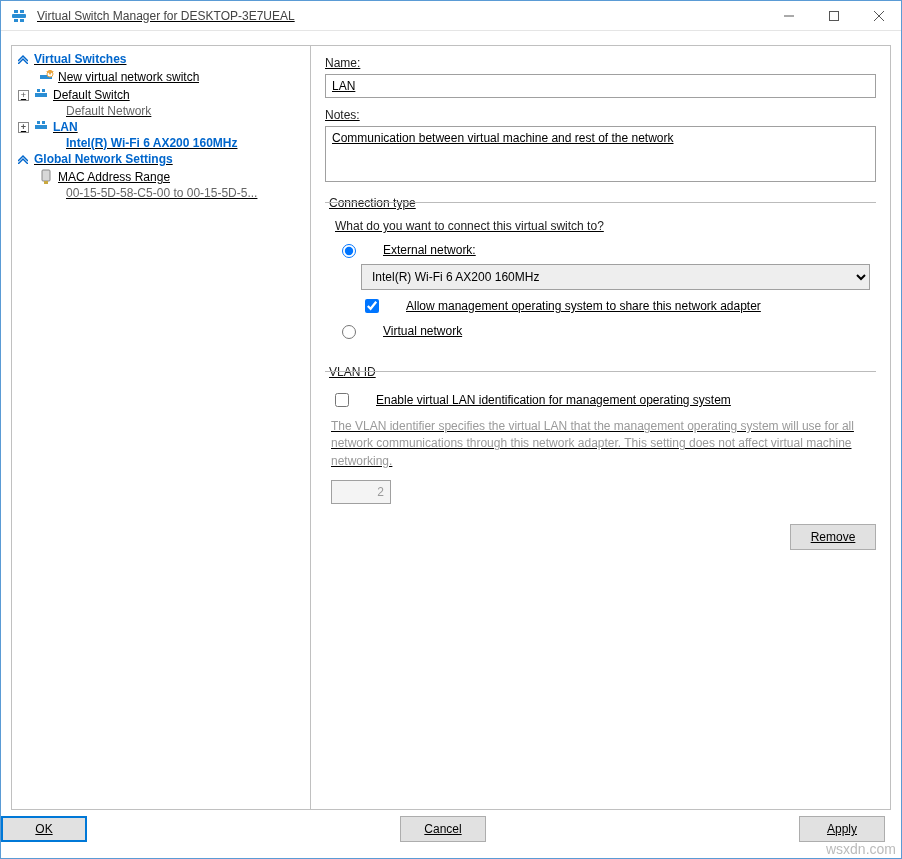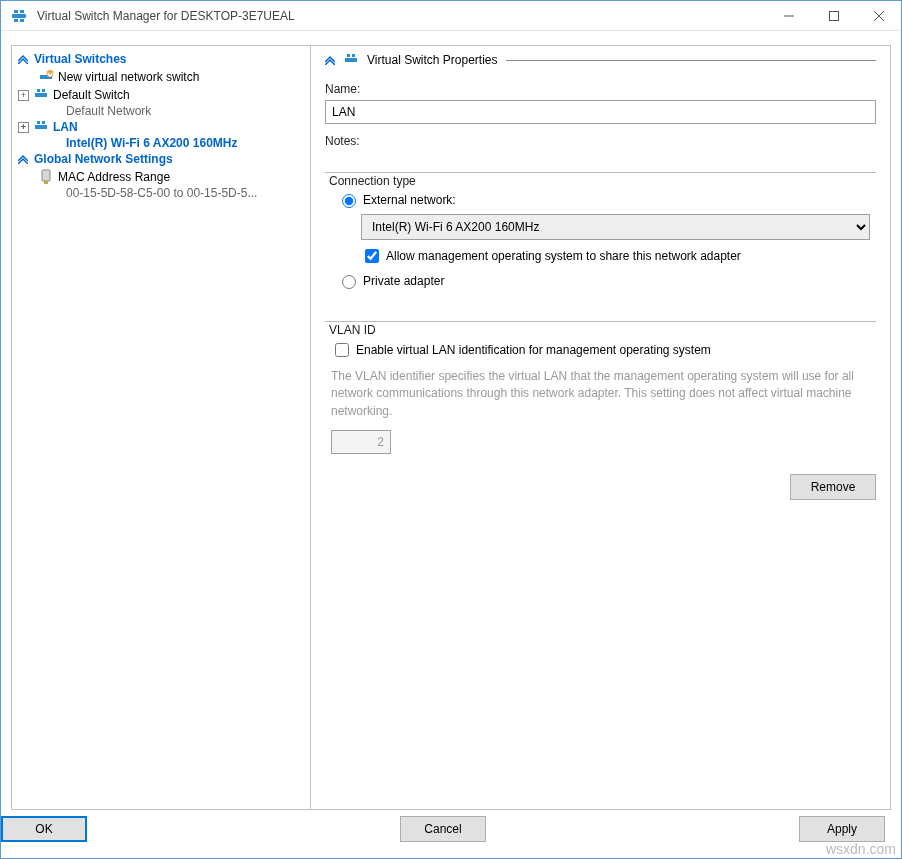--- a/index.html
+++ b/index.html
@@ -1,17 +1,17 @@
 <!DOCTYPE html>
 <html><head>
 <meta charset="utf-8">
 <style>
   * { box-sizing: border-box; font-family: "Segoe UI", Tahoma, sans-serif; font-size: 12px; }
   body { margin: 0; background: #fff; }
-  .window { width: 902px; height: 859px; border: 1px solid #5a9bd5; display: flex; flex-direction: column; background: #fff; }
+  .window { width: 902px; height: 859px; border: 1px solid #5a9bd5; display: flex; flex-direction: column; background: #fff; text-decoration: underline; }
   .titlebar { height: 30px; display: flex; align-items: center; border-bottom: 1px solid #e5e5e5; }
   .titlebar .app-icon { width: 20px; height: 20px; margin: 0 8px; display:flex; align-items:center; justify-content:center; }
   .titlebar .title { flex: 1; color: #444; }
   .winbtn { width: 45px; height: 29px; display:flex; align-items:center; justify-content:center; color:#555;}
 
   .content { flex:1; display:flex; padding: 14px 10px 0 10px; gap:0; min-height:0; }
   .left-pane { width: 300px; border:1px solid #c0c0c0; padding:4px 4px; overflow:hidden; }
   .section-hdr { display:flex; align-items:center; gap:6px; padding:2px 2px; color:#0066cc; font-weight:bold; cursor:pointer;}
   .tree-row { display:flex; align-items:center; gap:4px; padding:1px 2px 1px 2px; }
   .tree-row .exp { width:11px; height:11px; border:1px solid #888; font-size:9px; line-height:9px; text-align:center; color:#555; cursor:pointer; background:#fff;}
@@ -26,23 +26,23 @@
   .group-title { display:flex; align-items:center; gap:8px; margin-bottom:10px;}
   .group-title .line { flex:1; height:1px; background:#888; }
   .lbl { margin:4px 0 4px 0; color:#222;}
   input.text, textarea.text, select.sel, input.num {
     width:100%; border:1px solid #a0a0a0; padding:4px 6px; font-family:inherit; background:#fff;
   }
   textarea.text { height:56px; resize:none; overflow-y:scroll;}
   .fieldset { margin-top:14px; }
   .fieldset .legend { color:#222; }
   .fieldset .body { border-top:1px solid #bbb; margin-top:-8px; padding:12px 6px 6px 6px; position:relative;}
-  .fieldset .legend span { background:#fff; padding:0 4px; position:relative; top:8px; }
+  .fieldset .legend span { background:#fff; padding:0 4px; position:relative; top:0; }
   .question { margin:4px 0 8px 4px; color:#222;}
-  .radio-row, .check-row { display:flex; align-items:center; gap:4px; margin:6px 0 6px 6px;}
+  .radio-row, .check-row { display:flex; align-items:center; gap:24px; margin:6px 0 6px 6px;}
   .radio-row input, .check-row input { width:14px; height:14px; }
   .sel-wrap { margin:4px 0 6px 30px; }
   select.sel { height:26px; background:#eee; }
   .check-indent { margin-left:30px; }
   .disabled-text { color:#9a9a9a; margin:8px 0 6px 0; line-height:1.45;}
   input.num { width:60px; text-align:right; margin-top:4px;}
   input.num:disabled { background:#f4f4f4; color:#9a9a9a;}
   .remove-row { display:flex; justify-content:flex-end; margin-top:14px;}
   .btn { min-width:86px; height:26px; border:1px solid #adadad; background:#e1e1e1; padding:4px 14px; cursor:pointer;}
   .btn.primary { border:2px solid #0078d7; background:#e1e1e1;}
@@ -152,64 +152,49 @@
               <rect x="3" y="1" width="8" height="11" rx="1" fill="#d7d7d7" stroke="#888"></rect>
               <rect x="5" y="12" width="4" height="3" fill="#c9a840"></rect>
             </svg>
           </span>
         <span class="tree-label">MAC Address Range</span>
       </div>
       <div class="sub">00-15-5D-58-C5-00 to 00-15-5D-5...</div>
     </div>
 
     <div class="right-pane">
-      <div class="group-title">
-        <span>
-            <svg width="10" height="10">
-              <polyline points="0,7 5,2 10,7" fill="none" stroke="#0066cc" stroke-width="1.5"></polyline>
-              <polyline points="0,10 5,5 10,10" fill="none" stroke="#0066cc" stroke-width="1.5"></polyline>
-            </svg>
-          </span>
-        <span class="tree-icon">
-            <svg width="16" height="14">
-              <rect x="2" y="5" width="12" height="4" fill="#2a8dd4"></rect>
-              <rect x="4" y="1" width="3" height="3" fill="#2a8dd4"></rect>
-              <rect x="9" y="1" width="3" height="3" fill="#2a8dd4"></rect>
-            </svg>
-          </span>
-        <span>Virtual Switch Properties</span>
-        <span class="line"></span>
-      </div>
 
       <div class="lbl">Name:</div>
       <input class="text" type="text" value="LAN" style="">
 
       <div class="lbl" style="margin-top:10px;">Notes:</div>
+      <textarea class="text" style="">Communication between virtual machine and rest of the network</textarea>
 
       <div class="fieldset">
         <div class="legend"><span>Connection type</span></div>
         <div class="body">
+          <div class="question">What do you want to connect this virtual switch to?</div>
 
           <label class="radio-row">
             <input type="radio" name="conn" checked="" style="">
             <span>External network:</span>
           </label>
           <div class="sel-wrap">
             <select class="sel">
               <option>Intel(R) Wi-Fi 6 AX200 160MHz</option>
             </select>
           </div>
           <label class="check-row check-indent">
             <input type="checkbox" checked="" style="">
             <span>Allow management operating system to share this network adapter</span>
           </label>
 
           <label class="radio-row">
             <input type="radio" name="conn" style="">
-            <span>Private adapter</span>
+            <span>Virtual network</span>
           </label>
         </div>
       </div>
 
       <div class="fieldset">
         <div class="legend"><span>VLAN ID</span></div>
         <div class="body">
           <label class="check-row" style="margin-left:0;">
             <input type="checkbox" style="">
             <span>Enable virtual LAN identification for management operating system</span>

